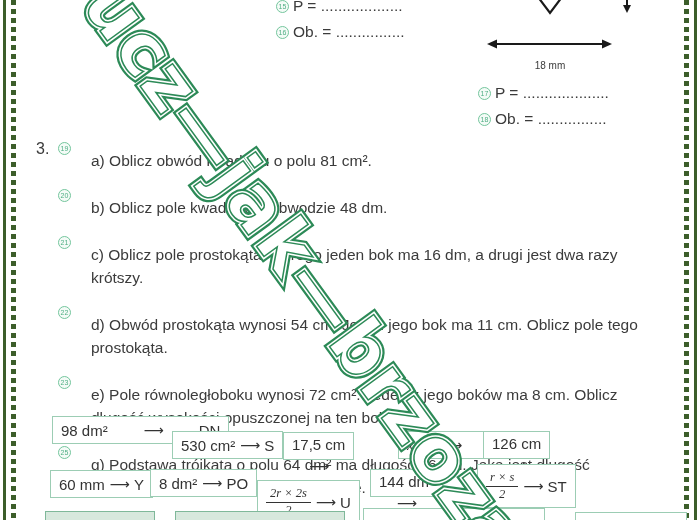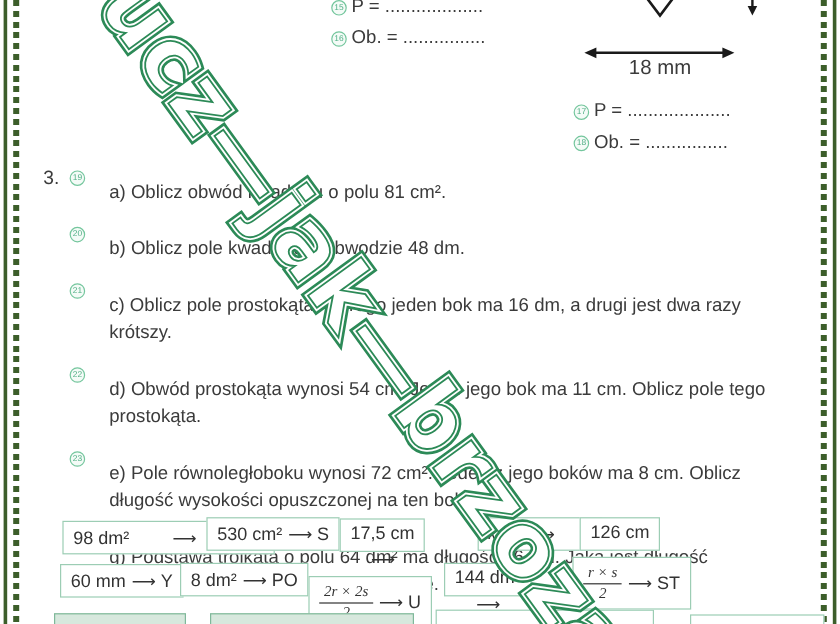--- a/index.html
+++ b/index.html
@@ -28,22 +28,22 @@
 
   
   .ansline-group{position:absolute;z-index:1;}
   .ansline{display:flex;align-items:center;height:26px;font-size:15.5px;}
   .ansline .cnum{margin-right:4px;}
   .tl{left:276px;top:-7px;}
   .tr{left:478px;top:80px;}
 
   
   .figure-svg{position:absolute;left:480px;top:0;z-index:1;}
-  .dim-label{position:absolute;left:505px;top:47px;width:90px;text-align:center;
-    font-size:17px;color:#3b3b3b;z-index:1;}
+  .dim-label{position:absolute;left:505px;top:60px;width:90px;text-align:center;
+    font-size:10px;color:#3b3b3b;z-index:1;}
 
   
   .ex-number{position:absolute;left:36px;top:140px;font-size:16px;z-index:1;}
   .exercise{position:absolute;left:58px;top:137px;width:600px;z-index:1;}
   .ex-item{display:flex;align-items:flex-start;}
   .ex-item .cnum{margin:5px 8px 0 0;}
   .ex-item p{margin:12px;font-size:15.5px;line-height:23px;width:596px;}
 
   
   .abox{
@@ -138,21 +138,21 @@
   <div class="ex-item">
     <span class="cnum">23</span>
     <p>e) Pole równoległoboku wynosi 72 cm². Jeden z jego boków ma 8 cm. Oblicz długość wysokości opuszczonej na ten bok.</p>
   </div>
   <div class="ex-item">
     <span class="cnum">25</span>
     <p>g) Podstawa trójkąta o polu 64 dm² ma długość 16 dm. Jaka jest długość wysokości opuszczonej na tę podstawę.</p>
   </div>
 </div>
 
-<div class="abox" style="left:52px;top:434px;gap:36px;">
+<div class="abox" style="left:52px;top:416px;gap:36px;">
   <span>98 dm²</span>
   <span class="aarrow">⟶</span>
   <span>DN</span>
 </div>
 <div class="abox" style="left:172px;top:431px;">
   <span>530 cm²</span>
   <span class="aarrow">⟶</span>
   <span>S</span>
 </div>
 <div class="abox" style="left:283px;top:432px;flex-direction:column;">

